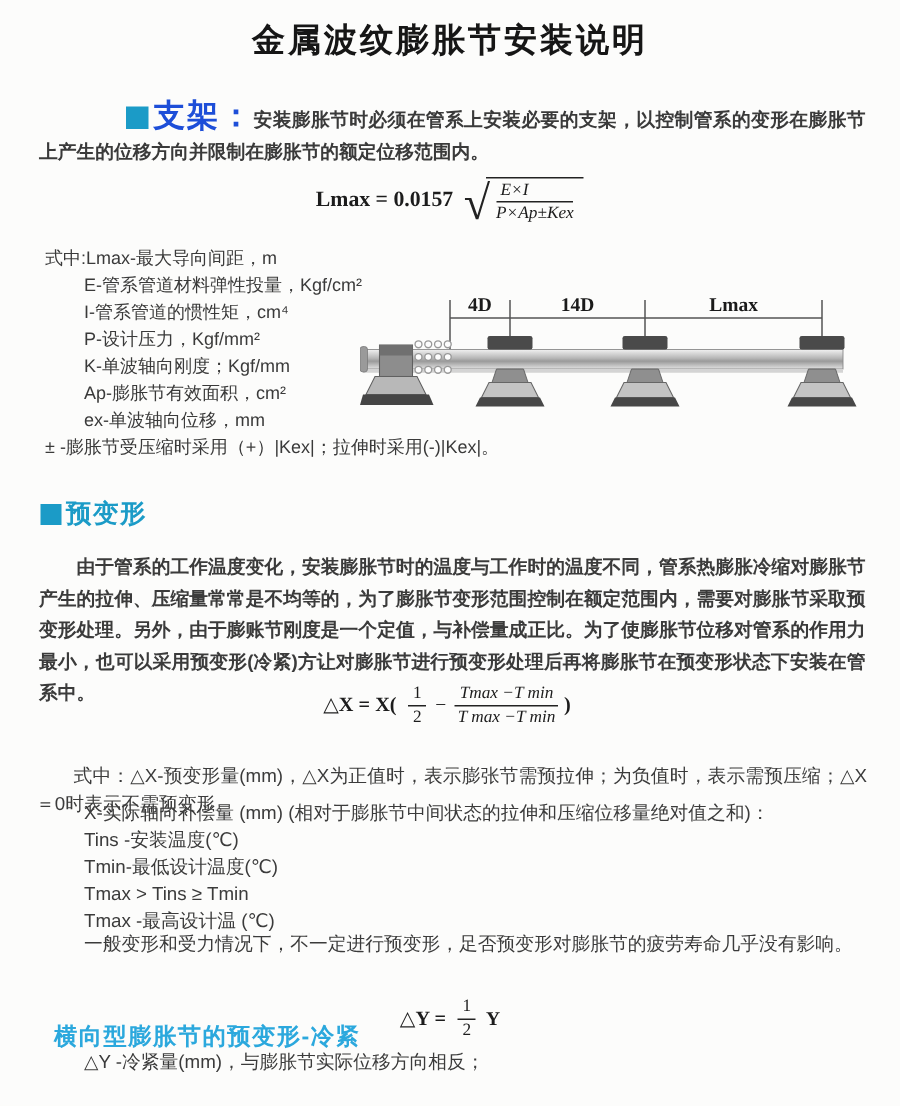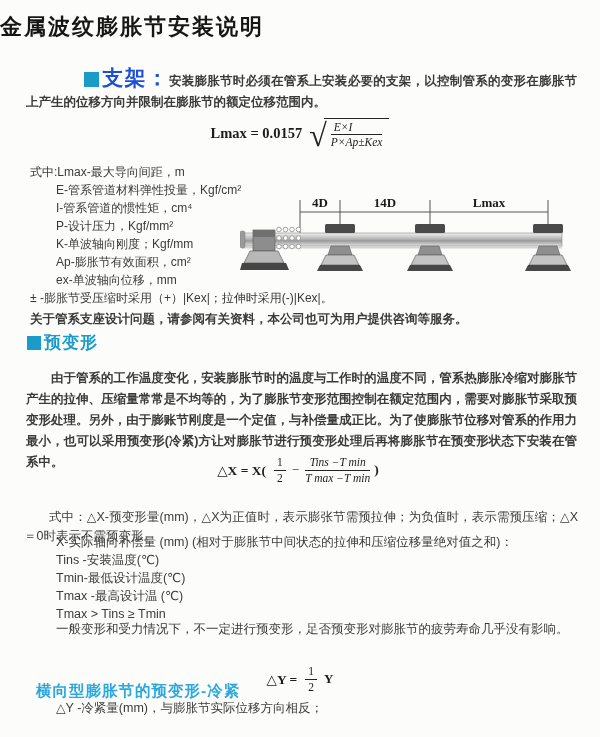--- a/index.html
+++ b/index.html
@@ -3,21 +3,21 @@
 <meta charset="utf-8">
 <style>
   html,body{margin:0;padding:0;}
   body{
     width:600px;height:737px;overflow:hidden;background:#fbfbfa;
     font-family:"Liberation Sans","DejaVu Sans",sans-serif;color:#3b3b3b;
   }
   .page{position:relative;width:600px;height:737px;background:#fcfcfb;}
   .abs{position:absolute;}
   .doc-title{
-    top:12px;left:0;right:0;
+    top:12px;left:0;right:0;text-align:center;
     font-size:22px;font-weight:bold;color:#161616;letter-spacing:2px;
   }
   .p-support{top:54px;left:26px;right:23px;font-size:12.5px;line-height:21px;
     text-align:justify;font-weight:600;color:#3a3a3a;text-indent:58px;}
   .marker-sq{display:inline-block;width:15px;height:15px;background:#1b9bc7;
     vertical-align:-2px;margin-right:3px;}
   .marker-sq.small{width:14px;height:14px;}
   .sec-label{color:#1d4ed8;font-size:21px;font-weight:bold;letter-spacing:1px;}
   .example-line{top:100px;left:56px;font-size:12.5px;font-weight:600;}
   .formula{left:0;right:0;display:flex;justify-content:center;align-items:center;
@@ -148,49 +148,48 @@
       </g>
       <g transform="translate(308,0)">
         <rect x="-15" y="31" width="30" height="9" rx="1.5" fill="#4a4a4a"></rect>
         <polygon points="-9,53 9,53 12,62 -12,62" fill="#8f8f8f" stroke="#5f5f5f" stroke-width="0.6"></polygon>
         <polygon points="-14,62 14,62 19,72 -19,72" fill="#c4c4c4" stroke="#666" stroke-width="0.7"></polygon>
         <polygon points="-20,72 20,72 23,78 -23,78" fill="#474747"></polygon>
       </g>
     </svg>
   </div>
 
-  <div class="abs consult">关于管系支座设计问题，请参阅有关资料，本公司也可为用户提供咨询等服务。</div>
 
   <div class="abs sec-head preform-head"><span class="marker-sq small"></span><span>预变形</span></div>
 
   <p class="abs preform-body">由于管系的工作温度变化，安装膨胀节时的温度与工作时的温度不同，管系热膨胀冷缩对膨胀节产生的拉伸、压缩量常常是不均等的，为了膨胀节变形范围控制在额定范围内，需要对膨胀节采取预变形处理。另外，由于膨账节刚度是一个定值，与补偿量成正比。为了使膨胀节位移对管系的作用力最小，也可以采用预变形(冷紧)方让对膨胀节进行预变形处理后再将膨胀节在预变形状态下安装在管系中。</p>
 
 
   <div class="abs formula f2">
     <span class="f-lhs2">△X = X(</span>
     <span class="vfrac">
       <span class="num">1</span>
       <span class="den">2</span>
     </span>
     <span class="f-op">−</span>
     <span class="vfrac italic">
-      <span class="num">Tins −T min</span>
+      <span class="num">Tmax −T min</span>
       <span class="den">T max −T min</span>
     </span>
     <span class="f-lhs2">)</span>
   </div>
 
   <p class="abs explain">式中：△X-预变形量(mm)，△X为正值时，表示膨张节需预拉伸；为负值时，表示需预压缩；△X＝0时表示不需预变形。</p>
 
   <div class="abs adefs">
     <div>X-实际轴向补偿量 (mm) (相对于膨胀节中间状态的拉伸和压缩位移量绝对值之和)：</div>
     <div>Tins -安装温度(℃)</div>
     <div>Tmin-最低设计温度(℃)</div>
+    <div>Tmax &gt; Tins ≥ Tmin</div>
     <div>Tmax -最高设计温 (℃)</div>
-    <div>Tmax &gt; Tins ≥ Tmin</div>
   </div>
 
   <div class="abs anote">一般变形和受力情况下，不一定进行预变形，足否预变形对膨胀节的疲劳寿命几乎没有影响。</div>
 
   <div class="abs sub-head lateral-head">横向型膨胀节的预变形-冷紧</div>
 
   <div class="abs formula f3">
     <span class="f-lhs2">△Y =</span>
     <span class="vfrac">
       <span class="num">1</span>

